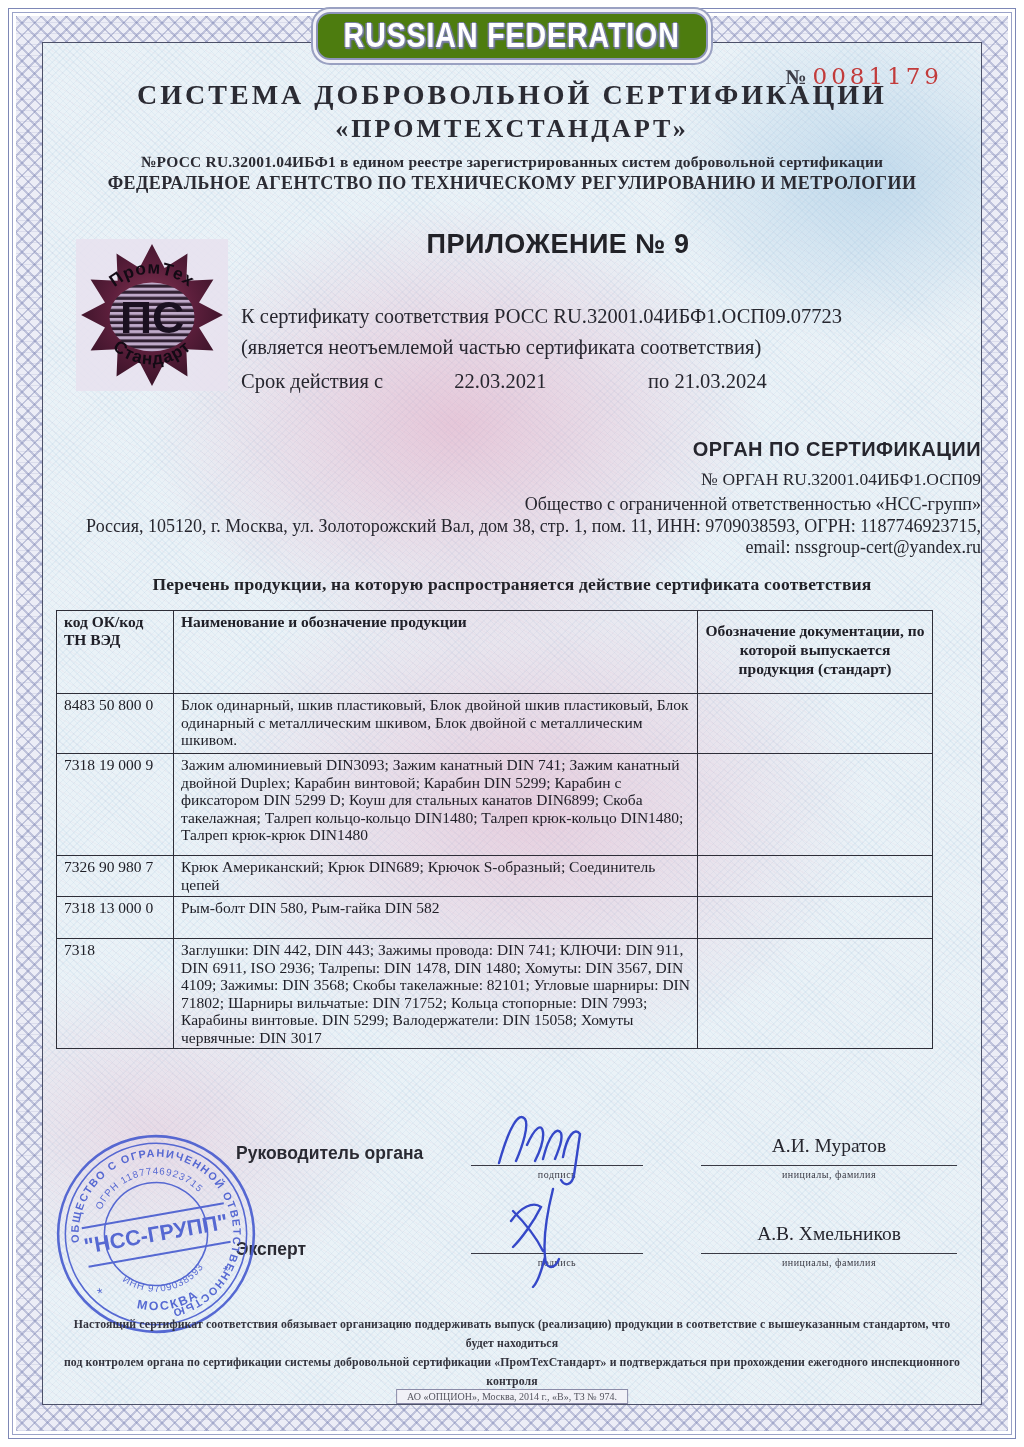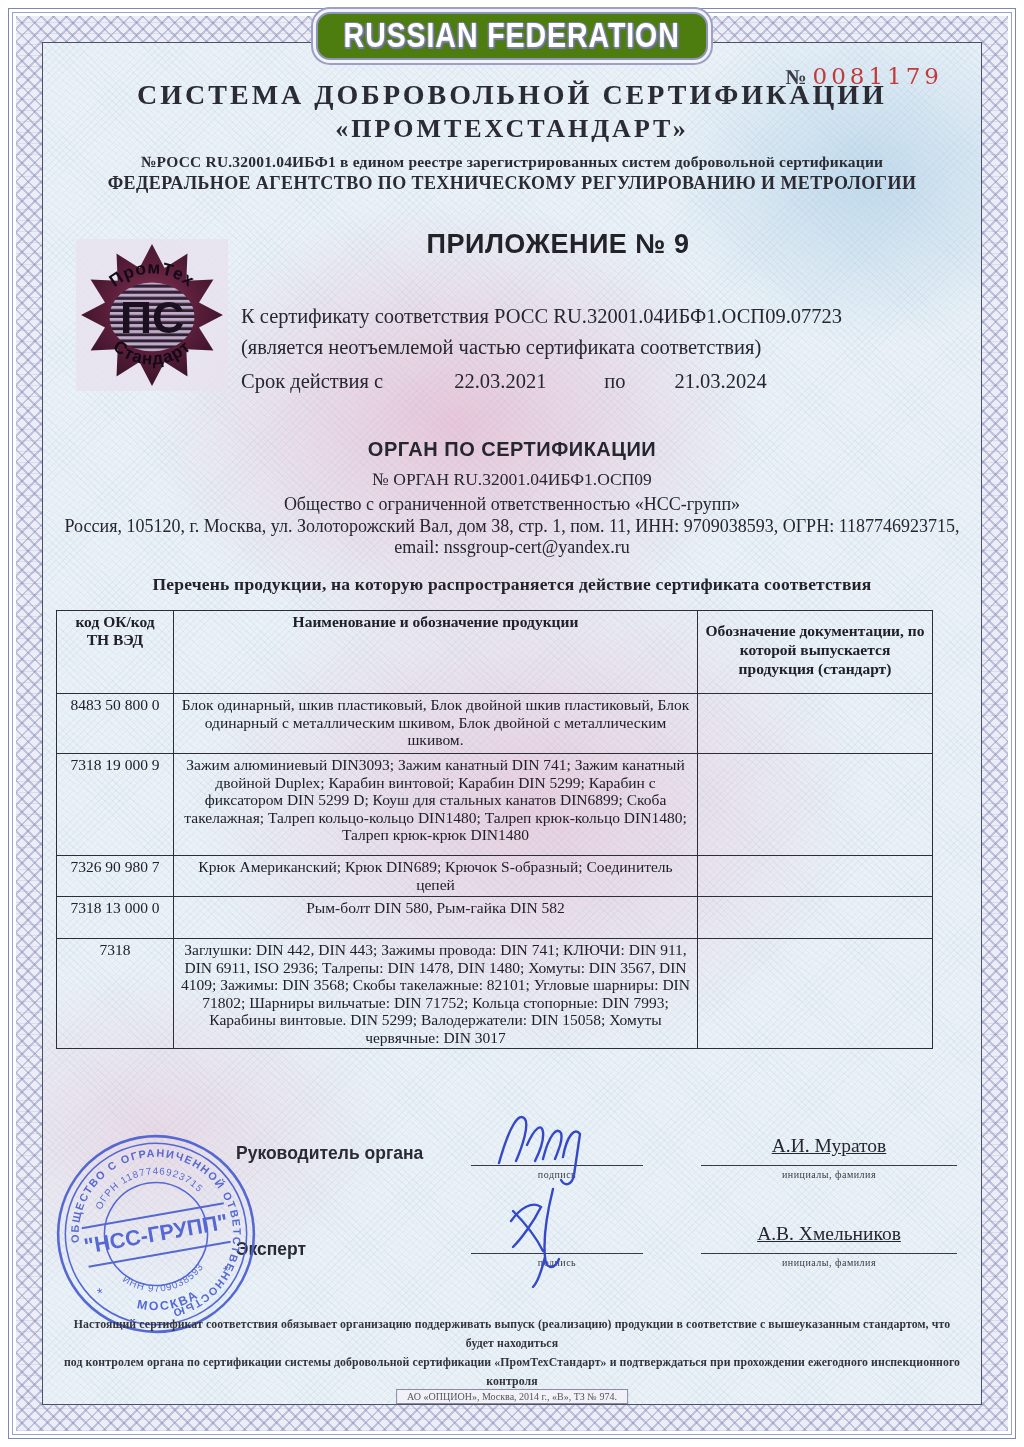--- a/index.html
+++ b/index.html
@@ -57,46 +57,46 @@
   .registry { font-size:15.5px; font-weight:700; margin-top:9px; letter-spacing:.2px; }
   .agency { font-size:18px; font-weight:700; margin-top:2px; letter-spacing:.4px; }
 
   
   .appendix-title { position:absolute; top:186px; left:92px; right:0; text-align:center;
     font-family:"Liberation Sans",sans-serif; font-weight:700; font-size:27px; color:#222228; letter-spacing:.5px; }
   .cert-ref { position:absolute; top:258px; left:198px; font-size:20.5px; color:#26262e; line-height:31px; }
   .validity { position:absolute; top:327px; left:198px; font-size:20.5px; color:#26262e; white-space:nowrap; }
   .validity .v-label { display:inline-block; width:208px; }
   .validity .v-from  { display:inline-block; width:145px; }
-  .validity .v-po    { display:inline-block; width:65px; }
-
-  
-  .org-block { position:absolute; top:395px; left:0; right:0; text-align:center; color:#26262e; }
+  .validity .v-po    { display:inline-block; width:65px;text-align:right; }
+
+  
+  .org-block { position:absolute; top:395px; left:0; right:0; text-align:right; color:#26262e; }
   .org-title { font-family:"Liberation Sans",sans-serif; font-weight:700; font-size:20px; letter-spacing:.5px; margin-bottom:8px; }
   .org-number { font-size:17.5px; margin-bottom:4px; }
   .org-line { font-size:18px; line-height:21.5px; }
 
   .products-heading { position:absolute; top:531px; left:0; right:0; text-align:center;
     font-weight:700; font-size:17.5px; color:#222228; letter-spacing:.2px; }
 
   
   table.products { position:absolute; top:567px; left:13px; width:876px; border-collapse:collapse; table-layout:fixed; }
   table.products th, table.products td {
     border:1.5px solid #2e2e38; vertical-align:top; padding:2px 7px;
-    font-size:15.5px; line-height:17.5px; color:#202028; text-align:center; word-wrap:break-word;
+    font-size:15.5px; line-height:17.5px; color:#202028; text-align:left; word-wrap:break-word;
   }
   table.products th { font-weight:700; height:83px; }
   table.products th.doc-col { text-align:center; padding-top:10px; line-height:19px; }
   col.c-code { width:117px; } col.c-name { width:524px; } col.c-doc { width:235px; }
 
   
   .sig-label { position:absolute; left:193px; font-family:"Liberation Sans",sans-serif; font-weight:700; font-size:17.5px; color:#2a2a32; }
   .rule { position:absolute; border-bottom:1.5px solid #3a3a44; }
   .caption { position:absolute; text-align:center; font-size:10px; color:#3a3a44; letter-spacing:.5px; }
-  .sig-name { position:absolute; text-align:center; font-size:19.5px; color:#26262e;text-decoration:underline; }
+  .sig-name { position:absolute; text-align:center; font-size:19.5px; color:#26262e; }
   .autograph { position:absolute; z-index:3; }
 
   
   .stamp { position:absolute; left:10px; top:1088px; width:206px; height:206px; transform:rotate(-10deg); opacity:.92; }
 
   
   .footer-note { position:absolute; top:1272px; left:18px; right:18px; text-align:center;
     font-size:11.8px; font-weight:700; color:#33333d; line-height:19px; letter-spacing:.1px; }
   .print-info { position:absolute; top:1389px; left:50%; transform:translateX(-50%);
     font-size:10px; color:#55555f; background:#f1f1f7; border:1px solid #8b8ba8; padding:1px 10px; white-space:nowrap; z-index:6; }

